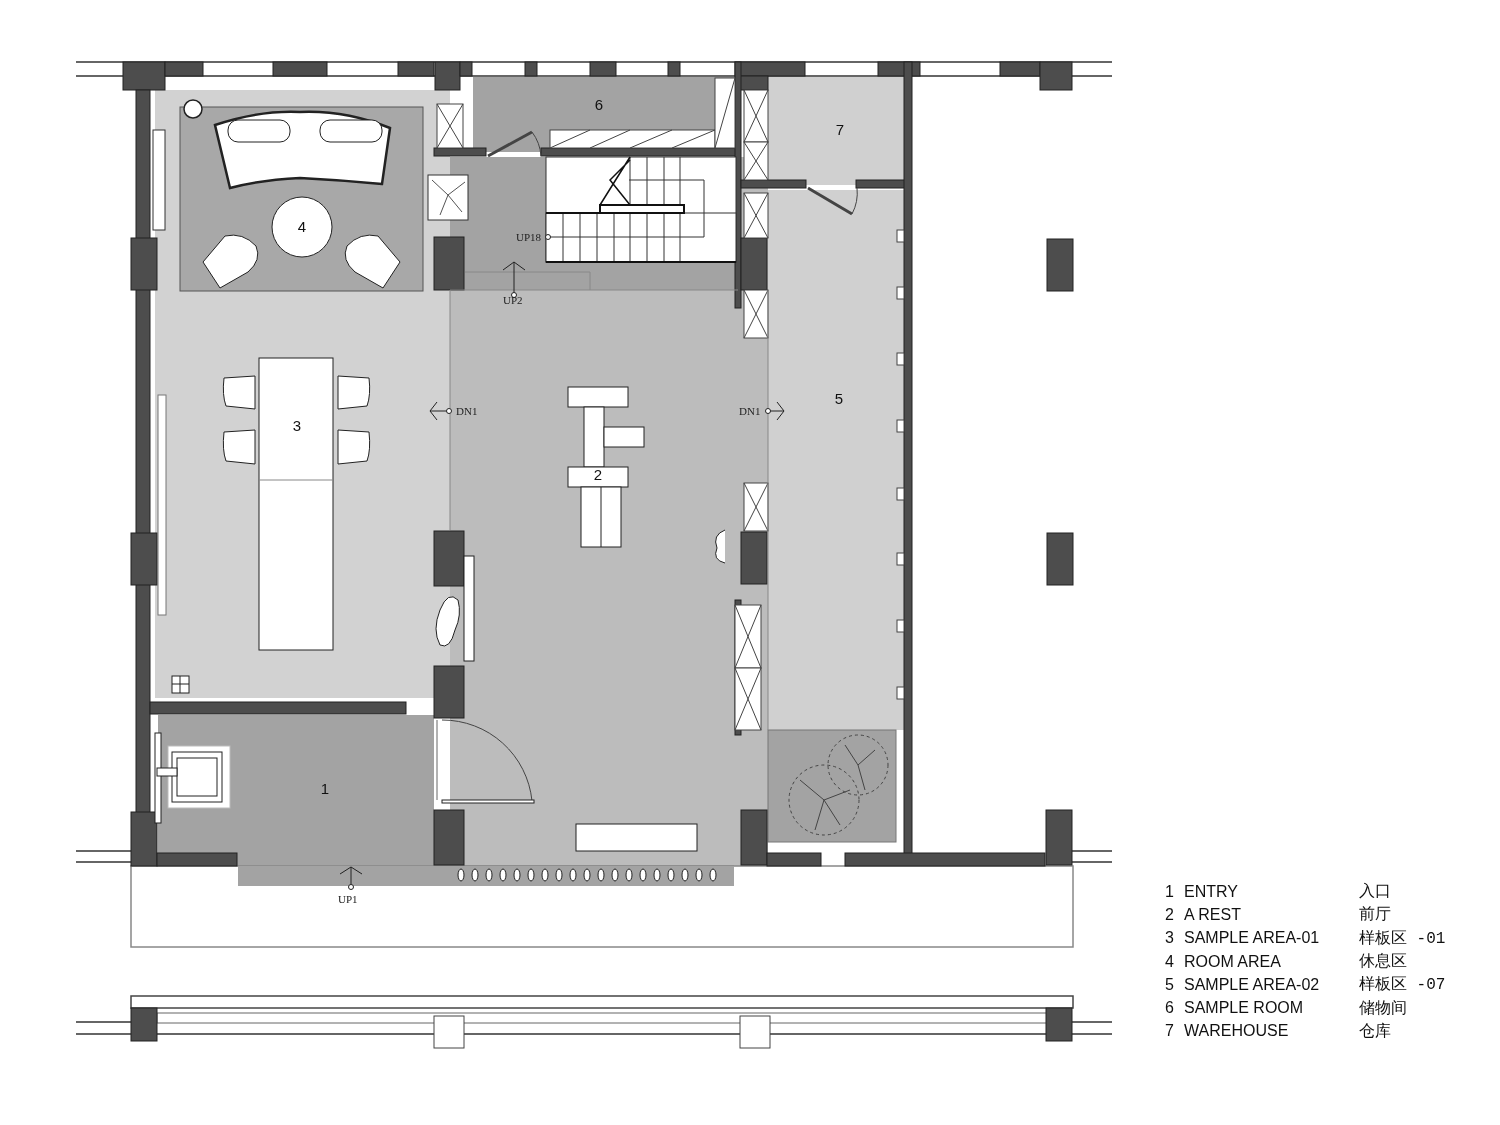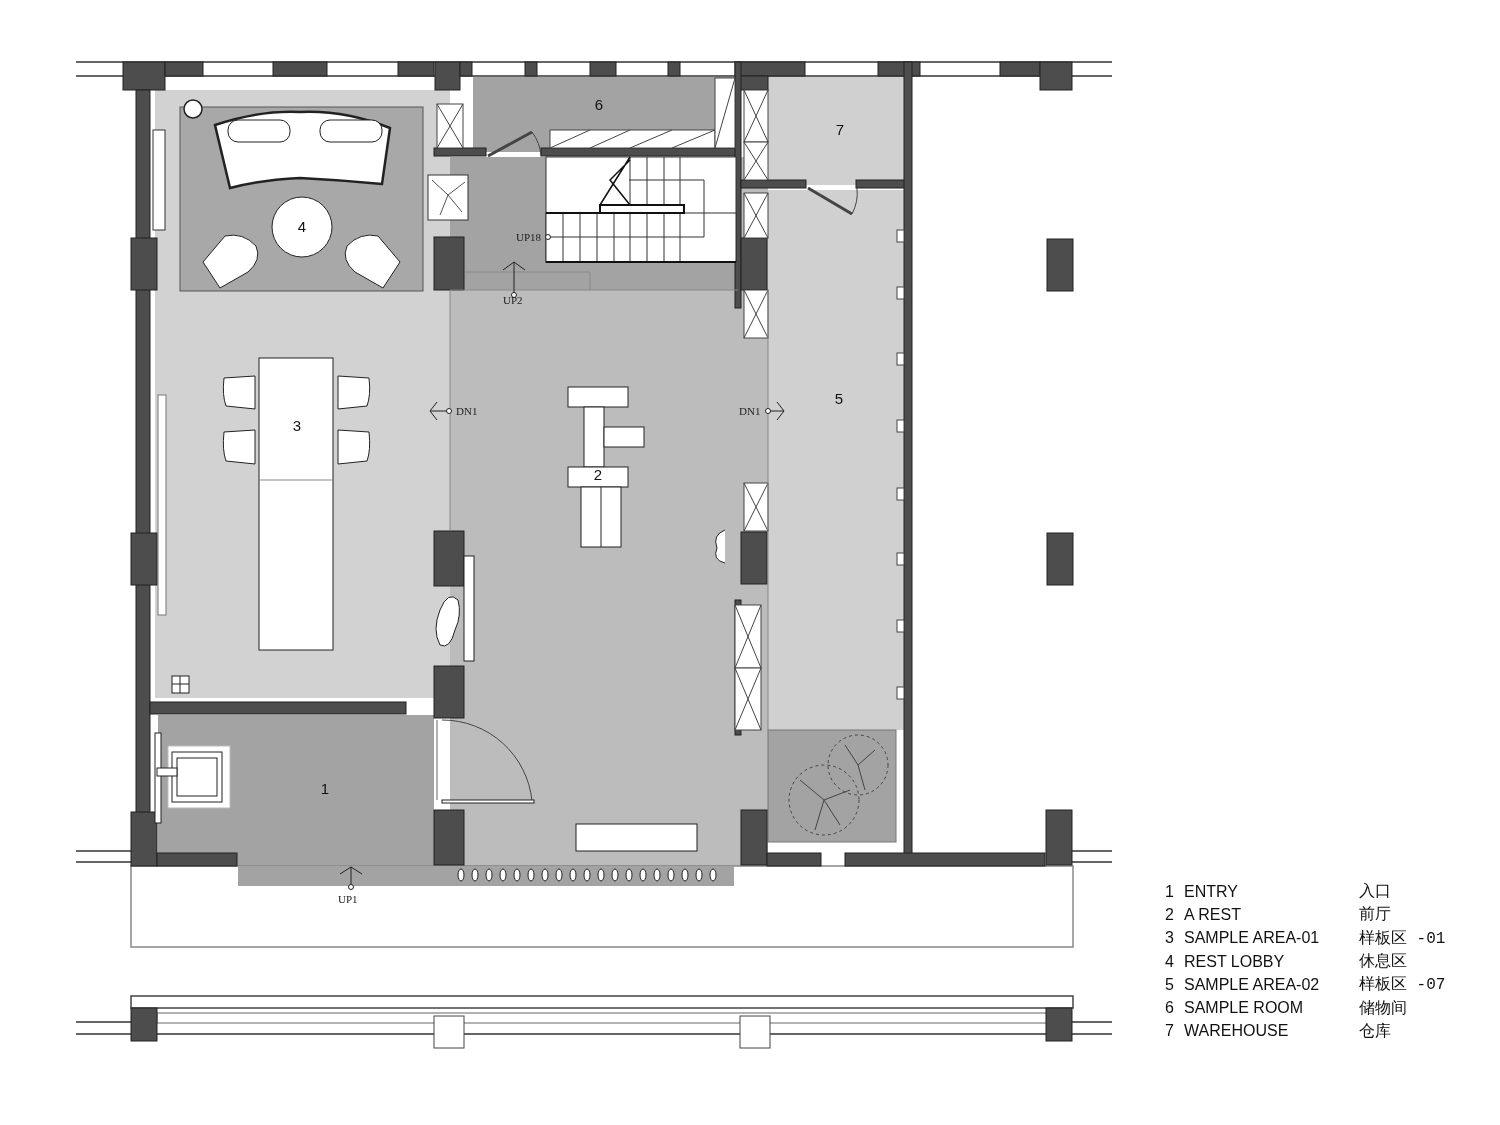--- a/index.html
+++ b/index.html
@@ -295,21 +295,21 @@
     <span class="legend-en">A REST</span>
     <span class="legend-cn">前厅</span>
   </div>
   <div class="legend-row">
     <span class="legend-num">3</span>
     <span class="legend-en">SAMPLE AREA-01</span>
     <span class="legend-cn">样板区 -01</span>
   </div>
   <div class="legend-row">
     <span class="legend-num">4</span>
-    <span class="legend-en">REST LOBBY</span>
+    <span class="legend-en">ROOM AREA</span>
     <span class="legend-cn">休息区</span>
   </div>
   <div class="legend-row">
     <span class="legend-num">5</span>
     <span class="legend-en">SAMPLE AREA-02</span>
     <span class="legend-cn">样板区 -07</span>
   </div>
   <div class="legend-row">
     <span class="legend-num">6</span>
     <span class="legend-en">SAMPLE ROOM</span>

